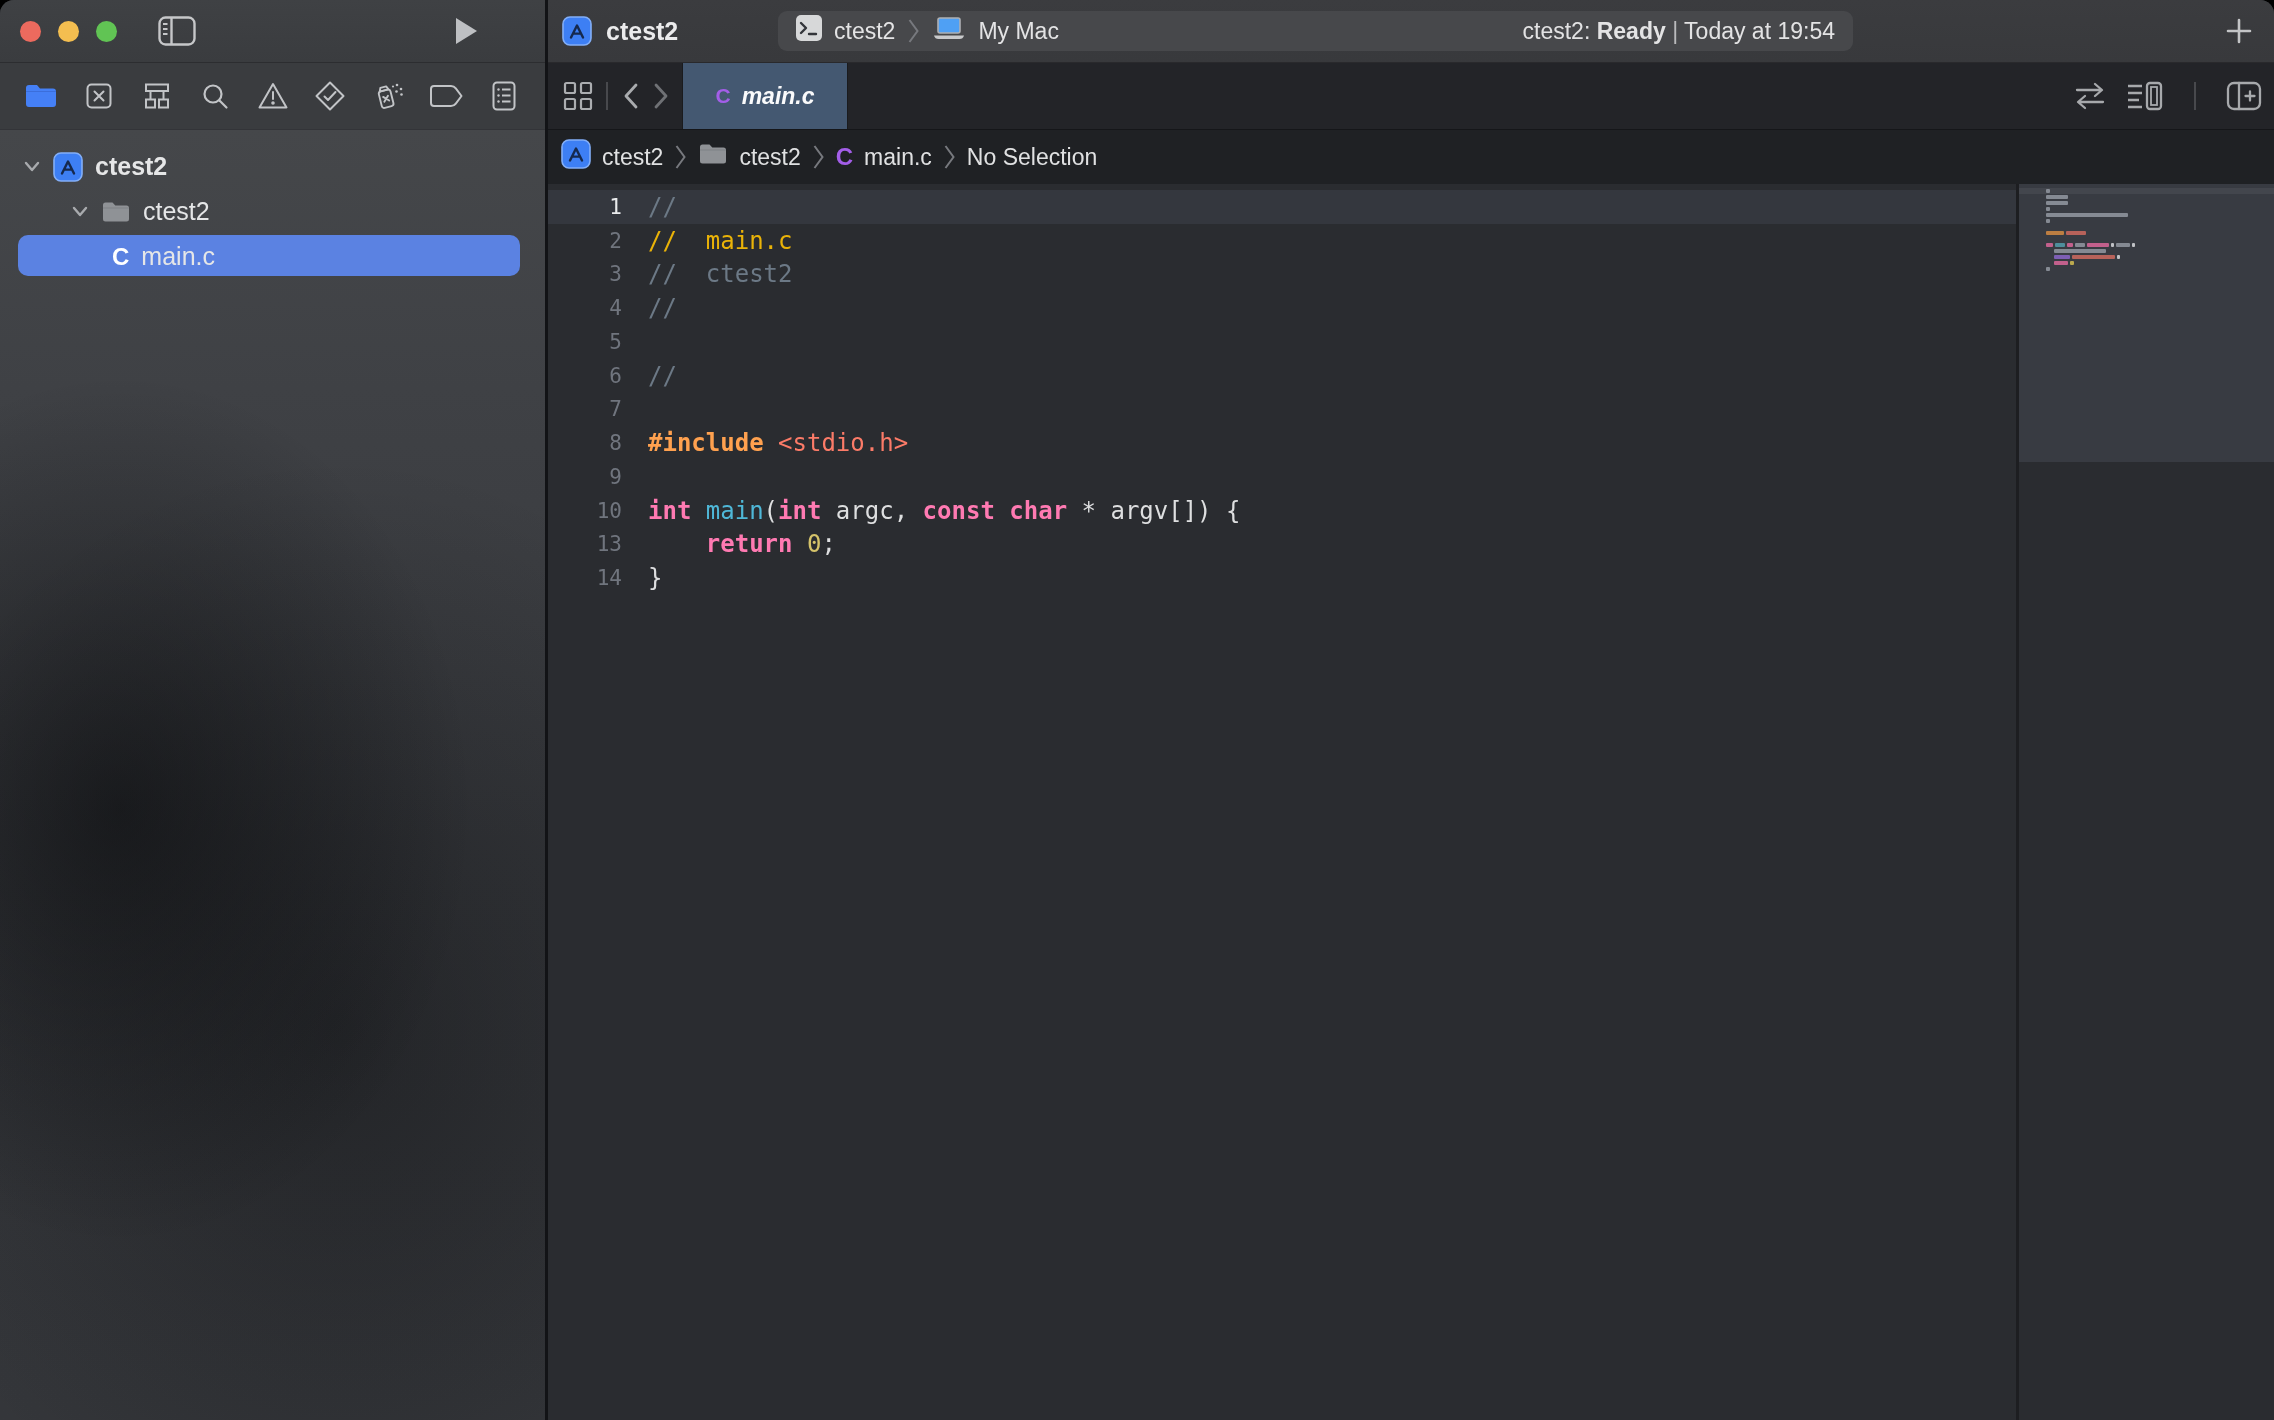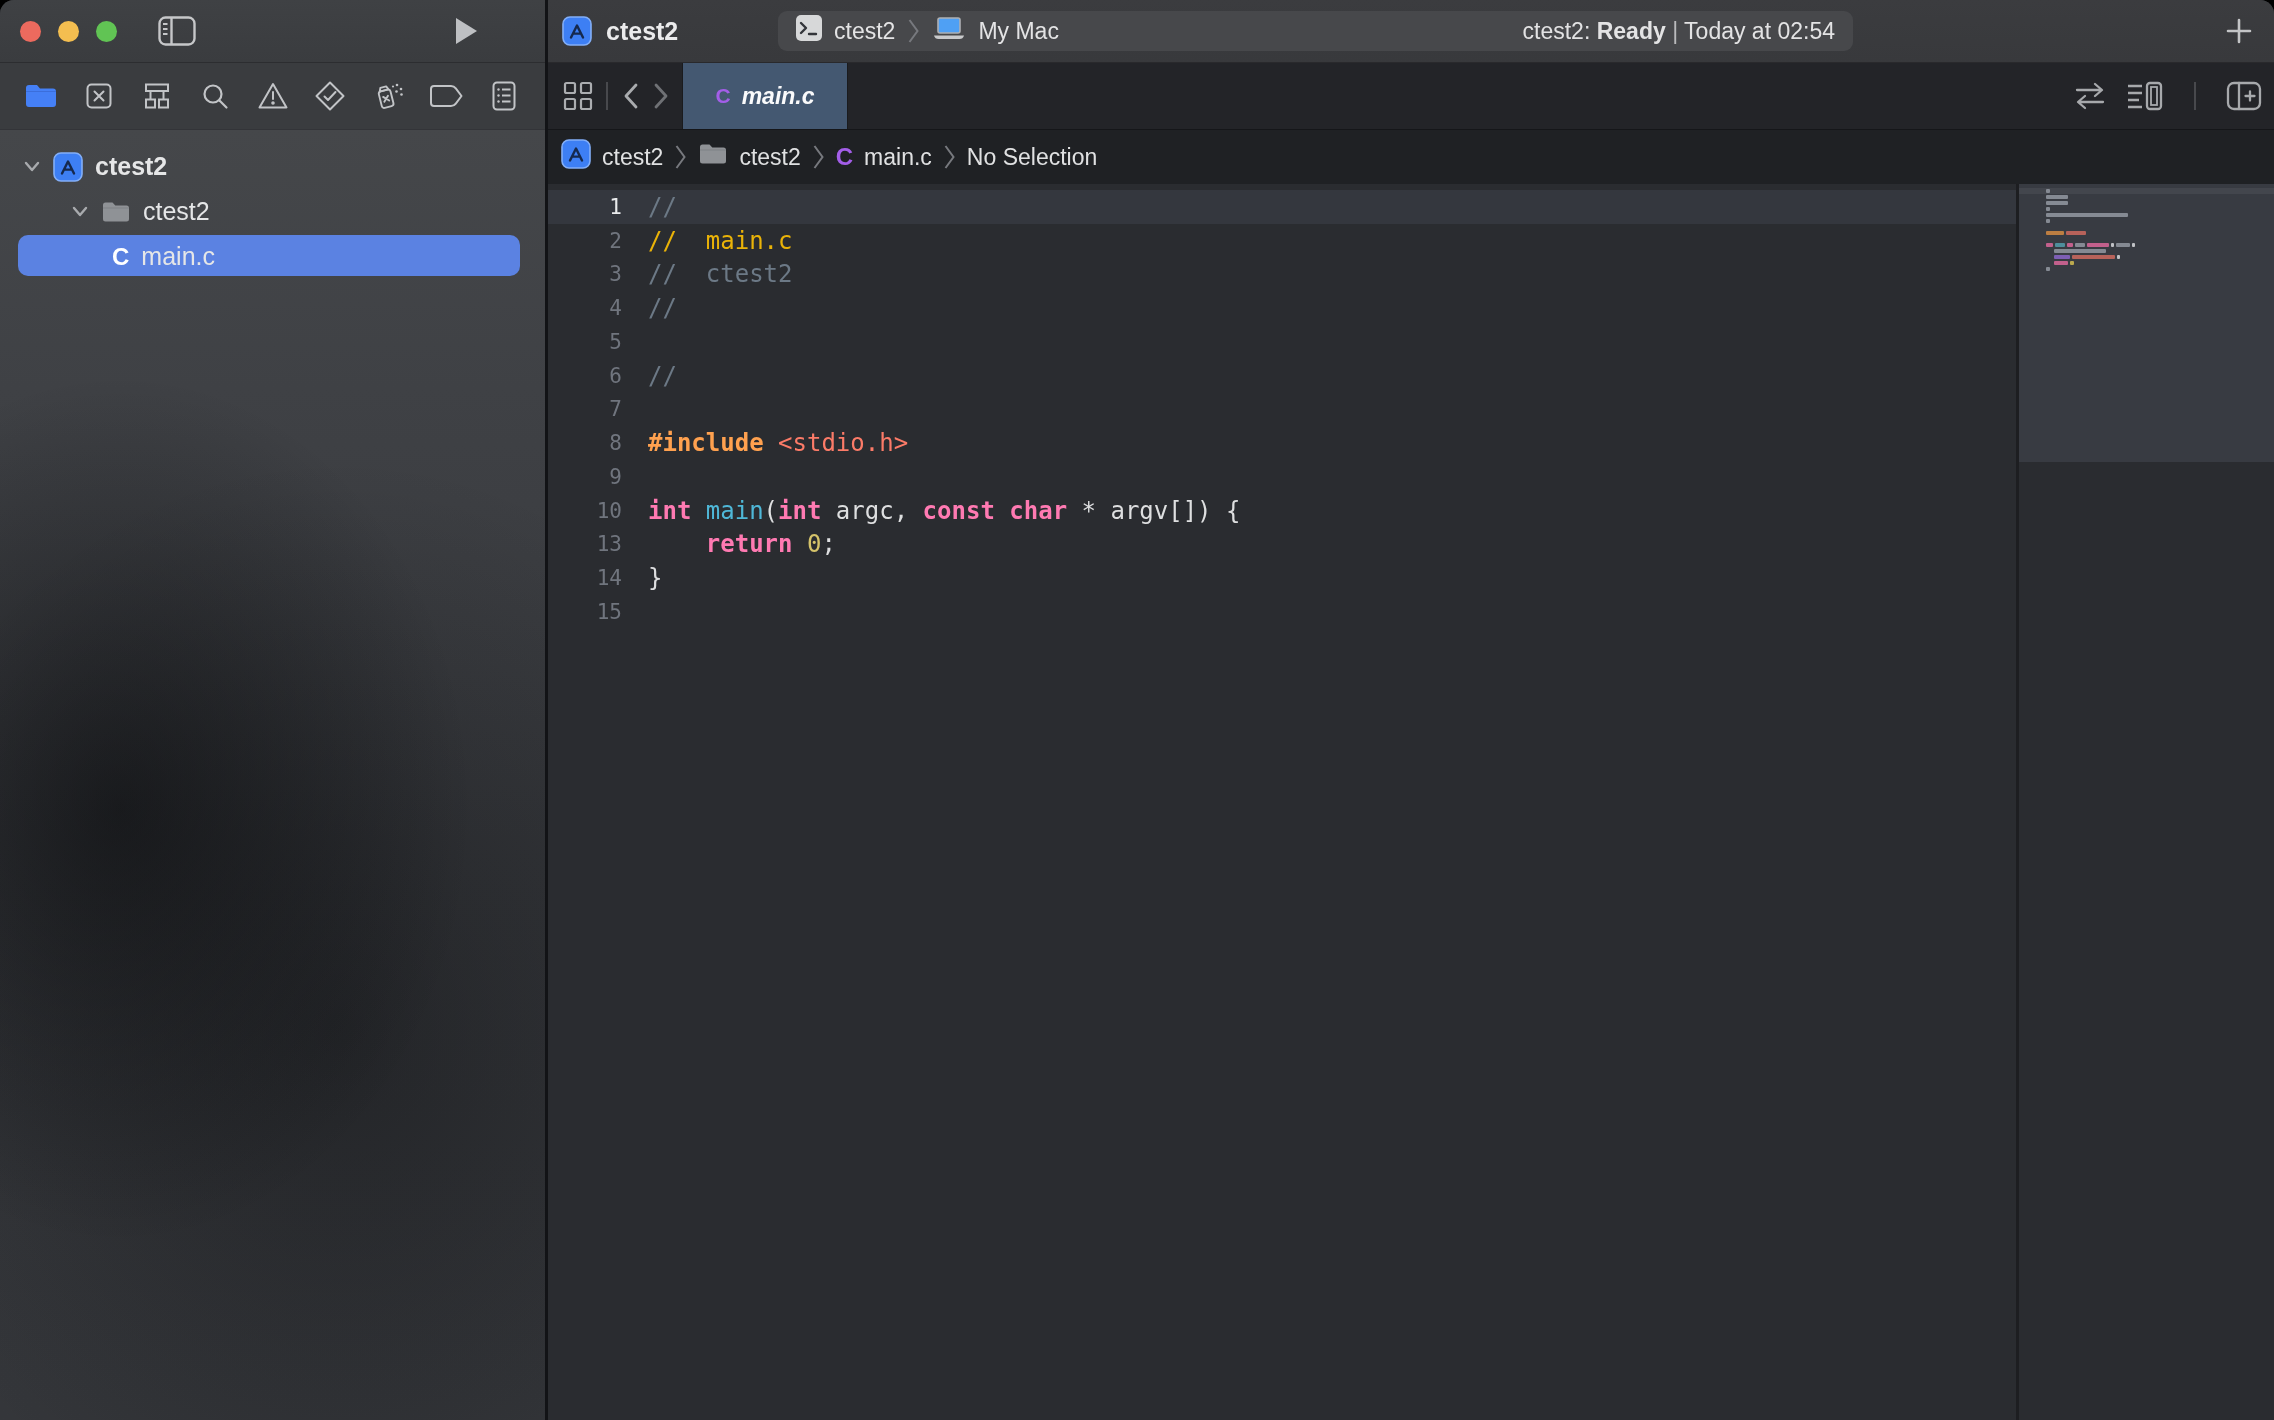--- a/index.html
+++ b/index.html
@@ -247,21 +247,21 @@
                 <path d="M2.5 2 L10.5 13 L2.5 24" stroke="#77797E" stroke-width="2" fill="none"></path>
               </svg>
             </span>
           <span id="mac-icon"><svg width="34" height="24" viewBox="0 0 34 24">
                 <rect x="6" y="2" width="22" height="15" rx="2" fill="#4FA0F4" stroke="#AEB0B3" stroke-width="1.6"></rect>
                 <path d="M2 19.5 h30 q-1 3.5 -4.5 3.5 H6.5 q-3.5 0 -4.5 -3.5 Z" fill="#C9CACC"></path>
               </svg></span>
           <span>My Mac</span>
         </div>
         <div class="status">
-          <span>ctest2:</span><span> </span><b>Ready</b><span> </span><span style="color:#B9BABC">|</span><span> </span><span>Today at 02:54</span>
+          <span>ctest2:</span><span> </span><b>Ready</b><span> </span><span style="color:#B9BABC">|</span><span> </span><span>Today at 19:54</span>
         </div>
       </div>
       <span class="lib-plus" id="lib-plus">
           <svg width="30" height="30" viewBox="0 0 30 30">
             <path d="M15 4 V26 M4 15 H26" stroke="#C3C4C6" stroke-width="2.6" stroke-linecap="round"></path>
           </svg>
         </span>
     </div>
 
     <div class="tabbar">
@@ -407,24 +407,20 @@
             <span class="lc"><span style="color: rgb(255, 122, 178); font-weight: bold;">int</span><span style="color: rgb(222, 223, 224);"> </span><span style="color: rgb(79, 184, 216);">main</span><span style="color: rgb(222, 223, 224);">(</span><span style="color: rgb(255, 122, 178); font-weight: bold;">int</span><span style="color: rgb(222, 223, 224);"> argc, </span><span style="color: rgb(255, 122, 178); font-weight: bold;">const</span><span style="color: rgb(222, 223, 224);"> </span><span style="color: rgb(255, 122, 178); font-weight: bold;">char</span><span style="color: rgb(222, 223, 224);"> * argv[]) {</span></span>
           </div>
           <div class="line">
             <span class="ln">13</span>
             <span class="lc"><span style="color: rgb(222, 223, 224);">    </span><span style="color: rgb(255, 122, 178); font-weight: bold;">return</span><span style="color: rgb(222, 223, 224);"> </span><span style="color: rgb(213, 195, 106);">0</span><span style="color: rgb(222, 223, 224);">;</span></span>
           </div>
           <div class="line">
             <span class="ln">14</span>
             <span class="lc"><span style="color: rgb(222, 223, 224);">}</span></span>
           </div>
-          <div class="line">
-            <span class="ln">15</span>
-            <span class="lc"></span>
-          </div>
         </div>
       <div class="mm-divider"></div>
       <div class="minimap" id="minimap">
         <div class="mm-viewport"></div>
         <div class="mm-line1"></div>
       <div class="mm-row" style="left: 27px; top: 5px;">
             <span class="mm-seg" style="width: 4px; background: rgb(133, 138, 147);"></span>
           </div>
           <div class="mm-row" style="left: 27px; top: 11px;">
             <span class="mm-seg" style="width: 22px; background: rgb(133, 138, 147);"></span>

